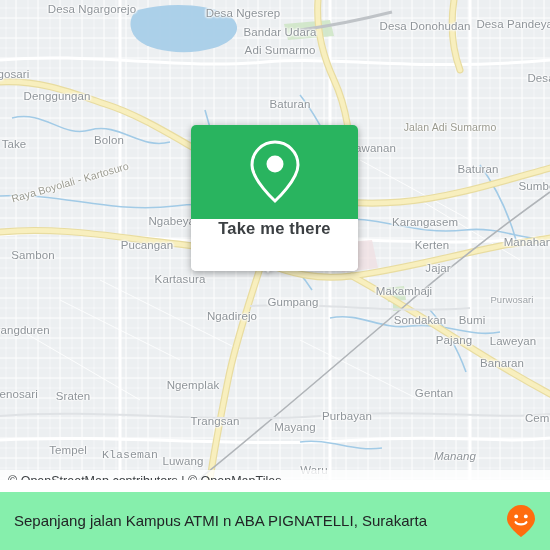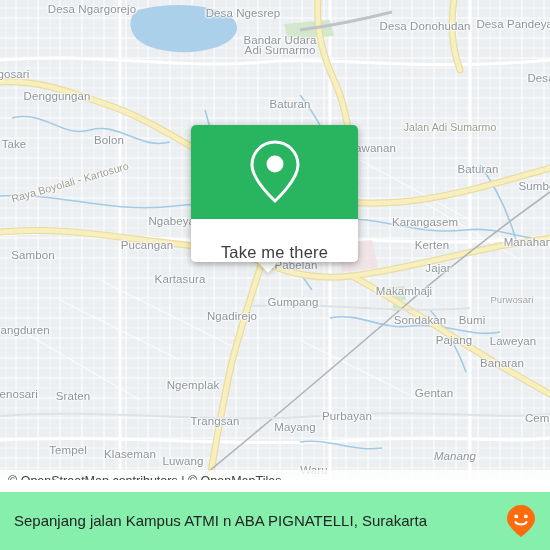--- a/index.html
+++ b/index.html
@@ -37,22 +37,22 @@
     box-shadow:0 2px 7px rgba(0,0,0,.33);
     overflow:hidden;
     background:#ffffff;
   }
   .card-top{
     height:94px;
     background:#29b45f;
     display:flex;align-items:center;justify-content:center;
   }
   .card-bottom{
-    height:43px;background:#ffffff;
-    display:flex;align-items:flex-end;justify-content:center;
+    height:52px;background:#ffffff;
+    display:flex;align-items:flex-start;justify-content:center;font-weight:bold;
   }
   .card-bottom span{
     font-size:16.5px;color:#3c4043;letter-spacing:.2px;
   }
   .card-tail{
     position:absolute;left:257px;top:261px;width:0;height:0;
     border-left:11px solid transparent;
     border-right:11px solid transparent;
     border-top:12px solid #ffffff;
     filter:drop-shadow(0 2px 2px rgba(0,0,0,.18));
@@ -195,21 +195,21 @@
         <path d="M0 416 C100 408 210 424 320 416 C420 408 490 420 550 414"></path>
         <path d="M250 306 C320 302 400 314 470 308"></path>
       </g>
     </svg>
 
     <div id="label-layer">
         <div class="label" style="left: 92px; top: 9px;">Desa Ngargorejo</div>
         <div class="label" style="left: 243px; top: 13px;">Desa Ngesrep</div>
         <div class="label" style="left: 425px; top: 26px;">Desa Donohudan</div>
         <div class="label" style="left: 518px; top: 24px;">Desa Pandeyan</div>
-        <div class="label" style="left: 280px; top: 40px;">Bandar Udara</div>
+        <div class="label" style="left: 280px; top: 32px;">Bandar Udara</div>
         <div class="label" style="left: 280px; top: 50px;">Adi Sumarmo</div>
         <div class="label" style="left: 6px; top: 74px;">Nogosari</div>
         <div class="label" style="left: 57px; top: 96px;">Denggungan</div>
         <div class="label" style="left: 290px; top: 104px;">Baturan</div>
         <div class="label rd" style="left: 450px; top: 127px;">Jalan Adi Sumarmo</div>
         <div class="label" style="left: 109px; top: 140px;">Bolon</div>
         <div class="label" style="left: 541px; top: 78px;">Desa</div>
         <div class="label" style="left: 14px; top: 144px;">Take</div>
         <div class="label" style="left: 371px; top: 148px;">Gawanan</div>
         <div class="label" style="left: 478px; top: 169px;">Baturan</div>
@@ -235,21 +235,21 @@
         <div class="label" style="left: 502px; top: 363px;">Banaran</div>
         <div class="label" style="left: 193px; top: 385px;">Ngemplak</div>
         <div class="label" style="left: 8px; top: 394px;">Sratenosari</div>
         <div class="label" style="left: 73px; top: 396px;">Sraten</div>
         <div class="label" style="left: 434px; top: 393px;">Gentan</div>
         <div class="label" style="left: 215px; top: 421px;">Trangsan</div>
         <div class="label" style="left: 295px; top: 427px;">Mayang</div>
         <div class="label" style="left: 347px; top: 416px;">Purbayan</div>
         <div class="label" style="left: 545px; top: 418px;">Cemani</div>
         <div class="label" style="left: 68px; top: 450px;">Tempel</div>
-        <div class="label" style="left: 130px; top: 454px;">Klaseman</div>
+        <div class="label" style="left: 130px; top: 454px; font-family: Liberation Mono, monospace;">Klaseman</div>
         <div class="label" style="left: 455px; top: 456px; font-style: italic;">Manang</div>
         <div class="label" style="left: 183px; top: 461px;">Luwang</div>
         <div class="label" style="left: 314px; top: 470px;">Waru</div>
         <div class="label rd" style="left: 70px; top: 182px; transform: translate(-50%, -50%) rotate(-16deg);">Raya Boyolali - Kartosuro</div>
       </div>
 
     <div class="card-tail"></div>
     <div class="card">
       <div class="card-top">
         <svg width="54" height="66" viewBox="0 0 54 66">

